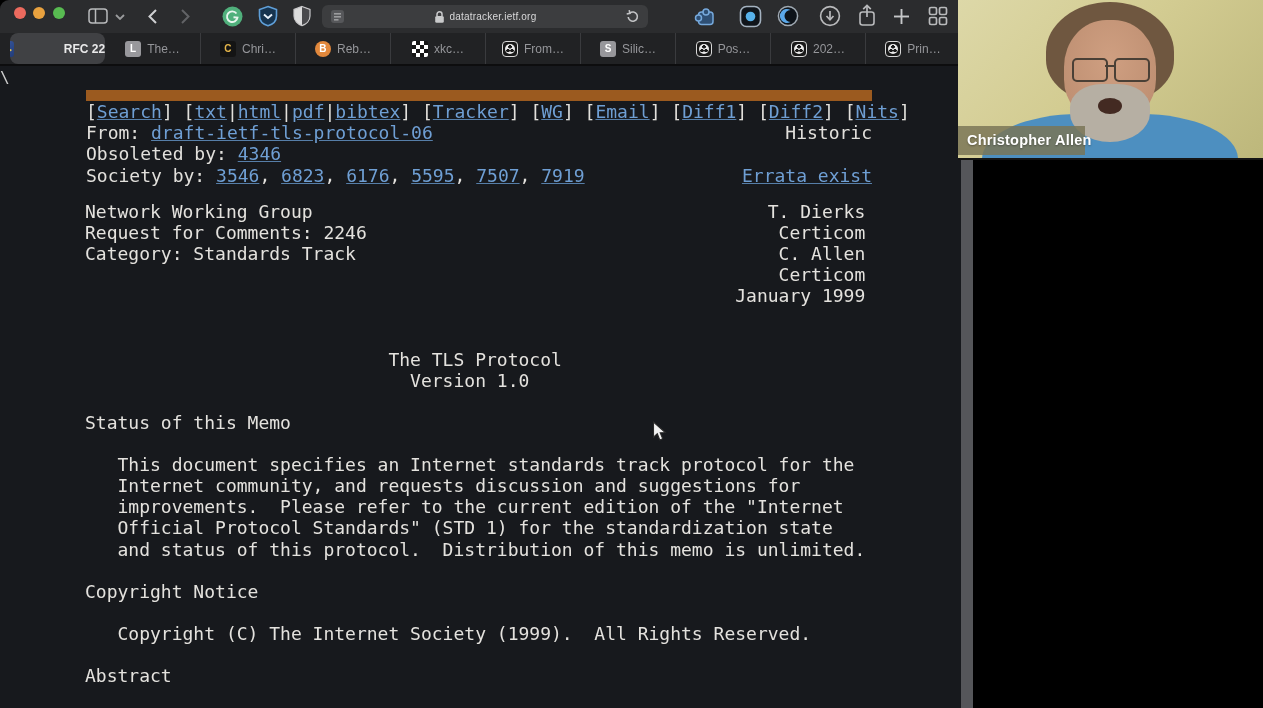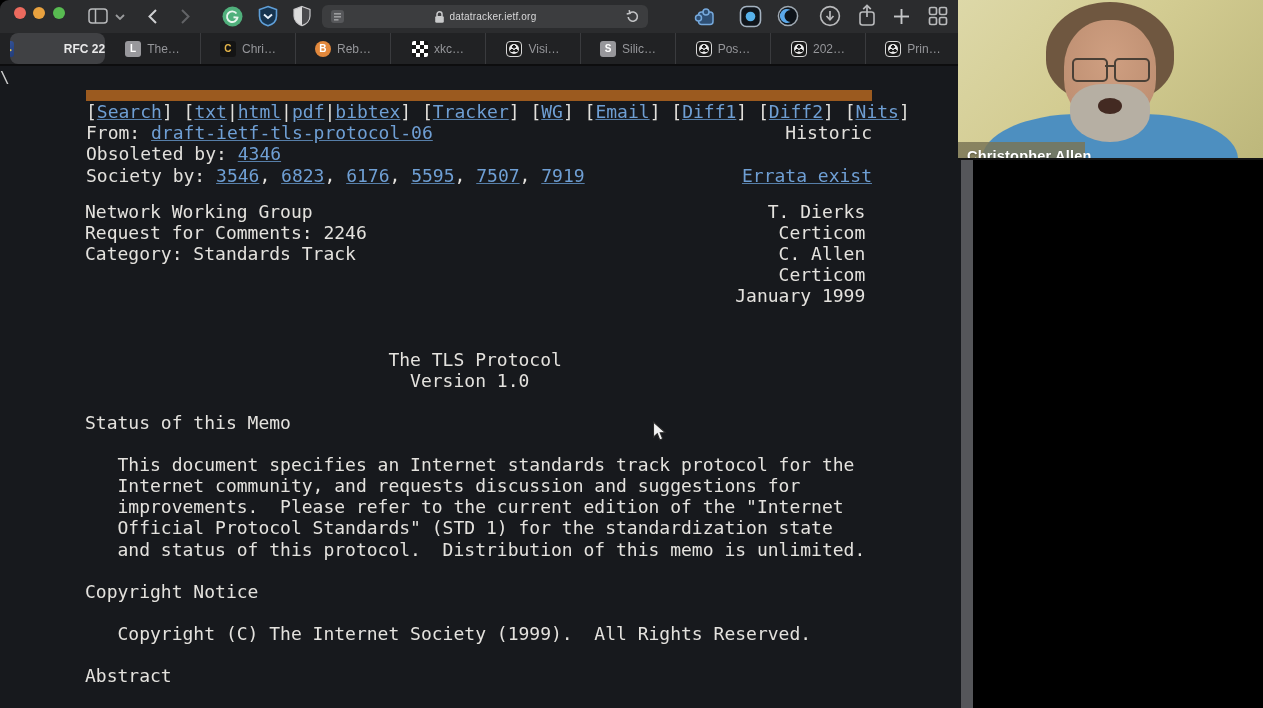--- a/index.html
+++ b/index.html
@@ -56,21 +56,21 @@
   .wc{position:absolute;}
   #hair{left:88px;top:2px;width:128px;height:100px;background:#6f5740;border-radius:50% 50% 42% 42%;}
   #face{left:106px;top:20px;width:92px;height:102px;background:radial-gradient(ellipse at 50% 40%,#cf9f81,#bb8c6f);border-radius:46% 46% 42% 42%;}
   #neck{left:136px;top:104px;width:32px;height:20px;background:#b9896b;}
   #shirt{left:24px;top:114px;width:256px;height:50px;background:#4d8fc0;border-radius:38% 38% 0 0 / 90% 90% 0 0;}
   #beard{left:112px;top:84px;width:80px;height:58px;background:#b6afa3;border-radius:40% 40% 50% 50%;}
   #mouth{left:140px;top:98px;width:24px;height:16px;background:#432a22;border-radius:50%;}
   .lens{top:58px;width:32px;height:20px;border:2px solid #4a4036;border-radius:5px;}
   #lens1{left:114px;} #lens2{left:156px;}
   #bridge{left:147px;top:65px;width:10px;height:2px;background:#4a4036;}
-  #nameband{left:0;top:142px;width:118px;height:29px;padding-left:9px;background:rgba(122,117,86,.84);
+  #nameband{left:0;top:126px;width:118px;height:29px;padding-left:9px;background:rgba(122,117,86,.84);
     color:#fff;font:700 14.5px/29px "Liberation Sans",sans-serif;letter-spacing:.2px;white-space:nowrap;
     text-shadow:0 1px 2px rgba(0,0,0,.35);}
 </style>
 </head>
 <body>
 
 <div id="stage">
 
   <div id="browser">
 
@@ -210,21 +210,21 @@
         <div class="tab">
           <span class="fav fav-letter" style="background: rgb(226, 136, 60); color: rgb(255, 255, 255); border-radius: 50%;">B</span>
           <span>Reb…</span>
         </div>
         <div class="tab">
           <span class="fav fav-pixel"></span>
           <span>xkc…</span>
         </div>
         <div class="tab">
           <span class="fav fav-reel"></span>
-          <span>Visi…</span>
+          <span>From…</span>
         </div>
         <div class="tab">
           <span class="fav fav-letter" style="background: rgb(151, 151, 155); color: rgb(255, 255, 255);">S</span>
           <span>Silic…</span>
         </div>
         <div class="tab">
           <span class="fav fav-reel"></span>
           <span>Pos…</span>
         </div>
         <div class="tab">

